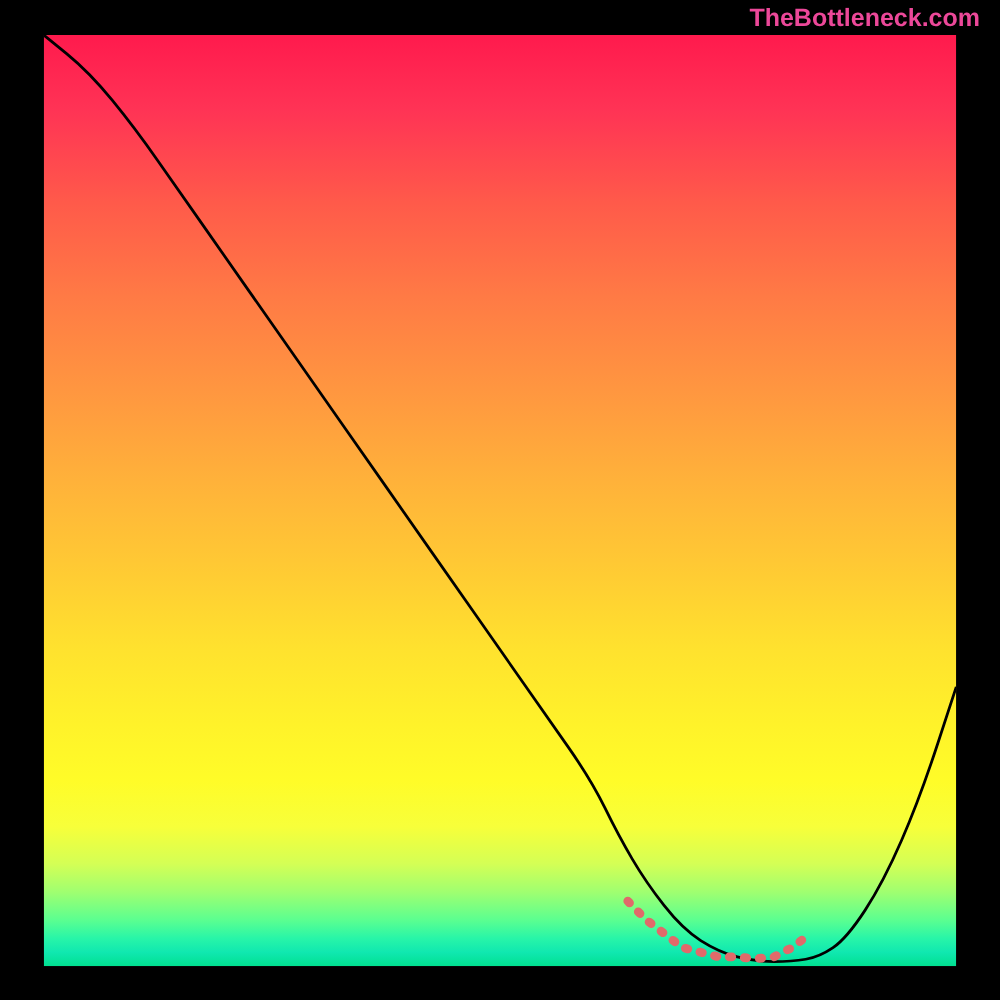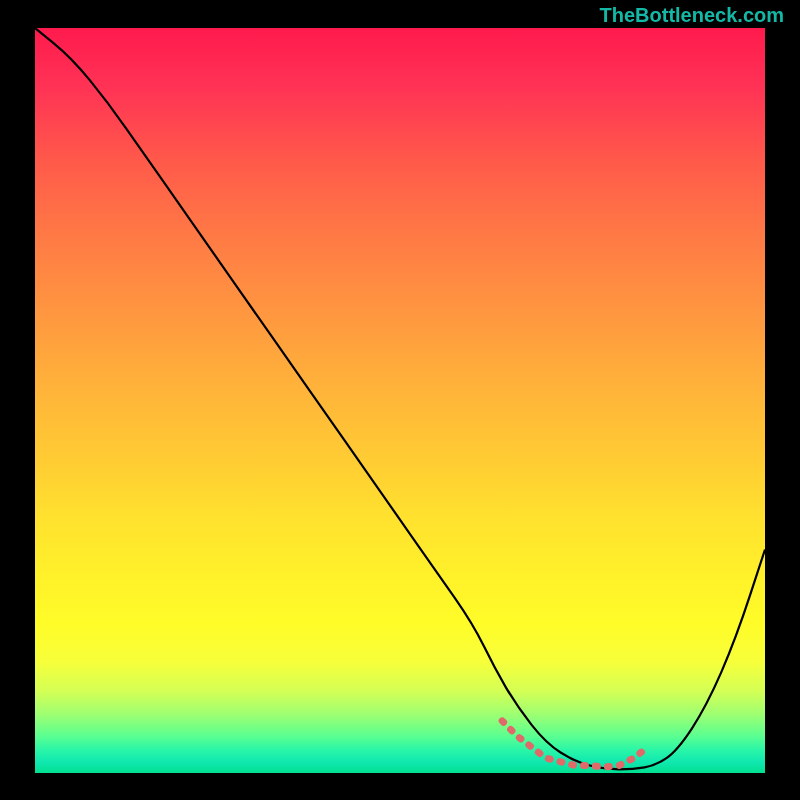--- a/index.html
+++ b/index.html
@@ -8,21 +8,21 @@
     height: 800px;
     background: #000;
     position: relative;
     font-family: Arial, sans-serif;
     overflow: hidden;
   }
   .watermark {
     position: absolute;
     top: 4px;
     right: 16px;
-    color: #14b8a6;
+    color: #ec4899;
     font-size: 20px;
     font-weight: bold;
     z-index: 10;
   }
   .plot-area {
     position: absolute;
     left: 35px;
     top: 28px;
     width: 730px;
     height: 745px;

